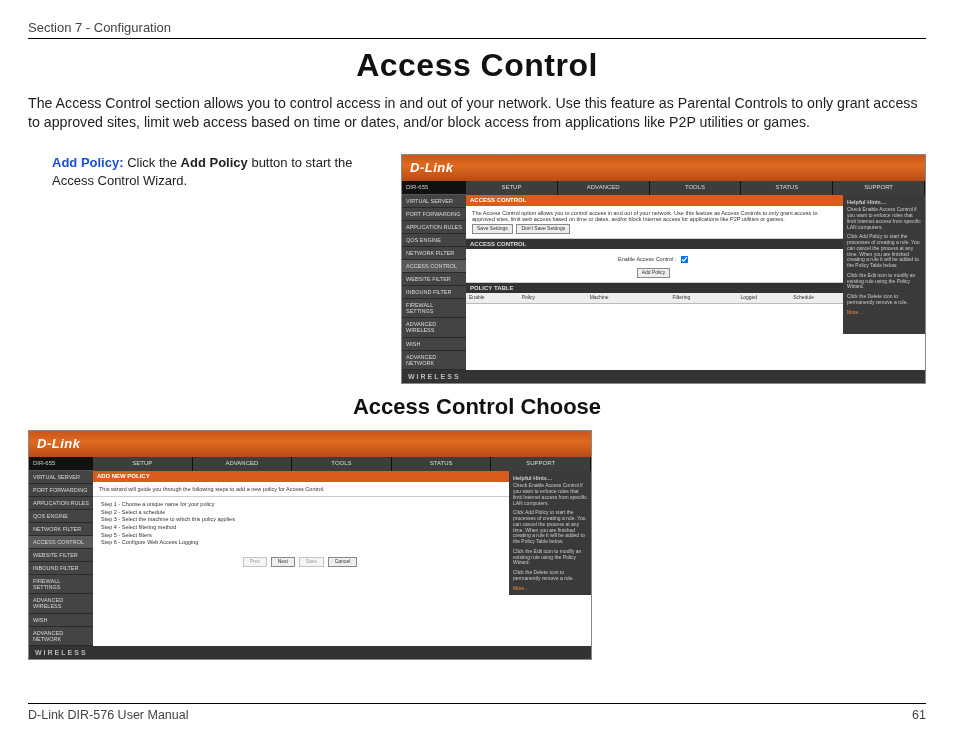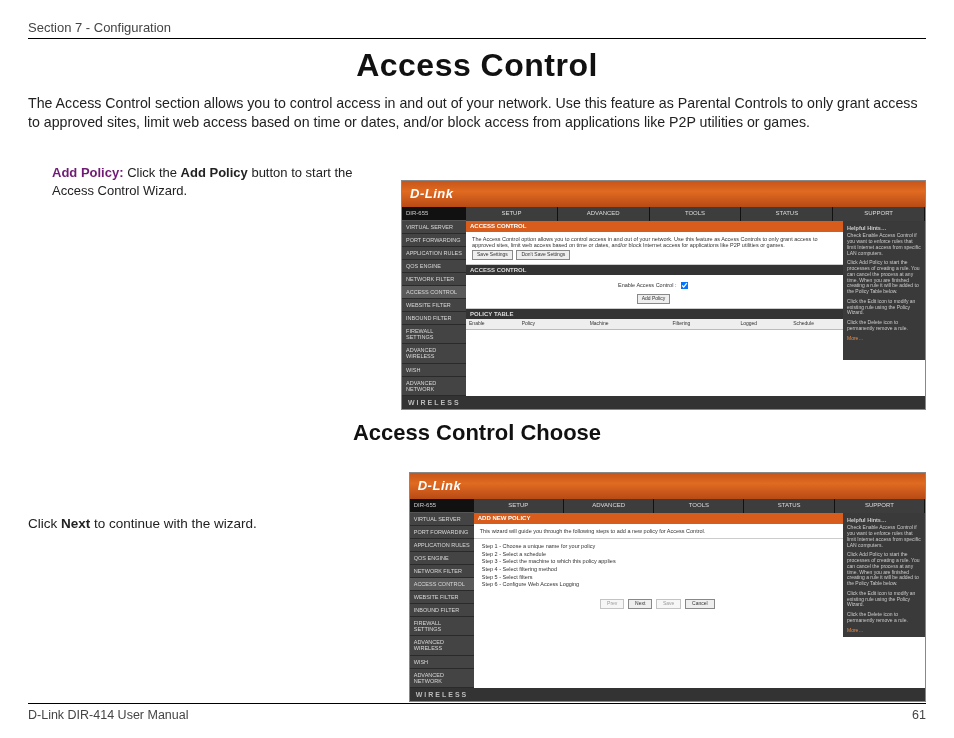--- a/index.html
+++ b/index.html
@@ -25,46 +25,45 @@
     font-weight: 700;
     font-size: 32px;
     text-align: center;
     letter-spacing: 0.5px;
     margin: 8px 0 10px 0;
     color: #111;
   }
   .intro {
     font-size: 14.2px;
     line-height: 1.35;
-    margin-bottom: 32px;
+    margin-bottom: 22px;
   }
   .row1 {
     display: flex;
     gap: 14px;
     margin-left: 24px;
     margin-bottom: 10px;
   }
   .addpolicy {
     width: 360px;
     font-size: 13px;
     line-height: 1.35;
   }
   .addpolicy .label {
-    color: #701a75;
+    color: #1d4ed8;
     font-weight: 700;
   }
   .screenshot {
     border: 1px solid #888;
     background: #fff;
     width: 564px;
     font-size: 6px;
     line-height: 1.1;
     color: #333;
     overflow: hidden;
-    margin-top: 16px;
   }
   .ss-topbar {
     height: 26px;
     background: linear-gradient(#c8551a,#e06a20 40%,#b84a15);
     display: flex;
     align-items: center;
     padding-left: 8px;
   }
   .ss-logo {
     color: #fff;
@@ -291,23 +290,20 @@
         </div>
       </div>
     </div>
     <div class="ss-foot">WIRELESS</div>
   </div>
 </div>
 
 <h2 class="subtitle">Access Control Choose</h2>
 
 <div class="row2">
-  <div class="row2-left">
-    <span>Click </span><b>Next</b><span> to continue with the wizard.</span>
-  </div>
 
   <div class="screenshot" style="height:230px;">
     <div class="ss-topbar">
       <span class="ss-logo">D-Link</span>
     </div>
     <div class="ss-body">
       <div class="ss-side">
         <div class="ss-model">DIR-655</div>
         <div class="navitem">VIRTUAL SERVER</div>
         <div class="navitem">PORT FORWARDING</div>
@@ -358,15 +354,15 @@
             <span class="more">More…</span>
           </div>
         </div>
       </div>
     </div>
     <div class="ss-foot">WIRELESS</div>
   </div>
 </div>
 
 <div class="footer">
-  <span>D-Link DIR-414 User Manual</span>
+  <span>D-Link DIR-576 User Manual</span>
   <span>61</span>
 </div>
 
 </body></html>

